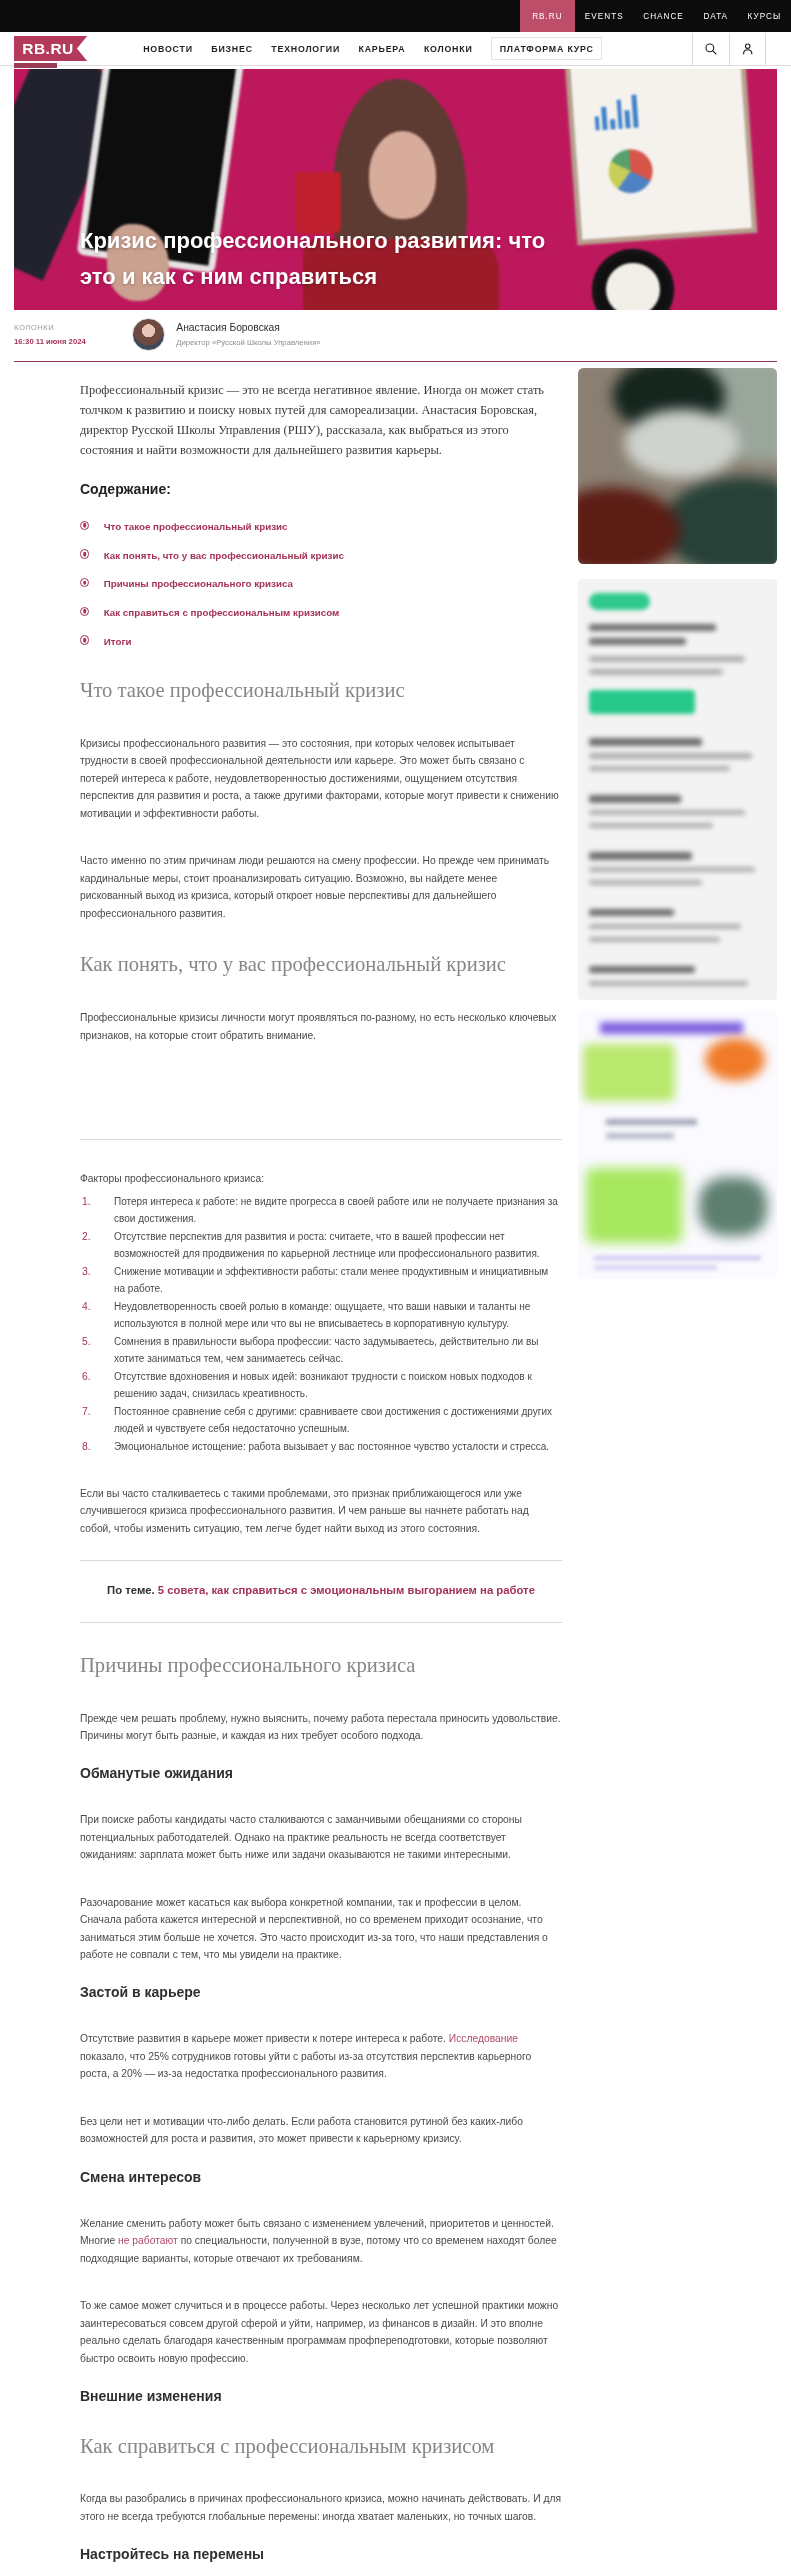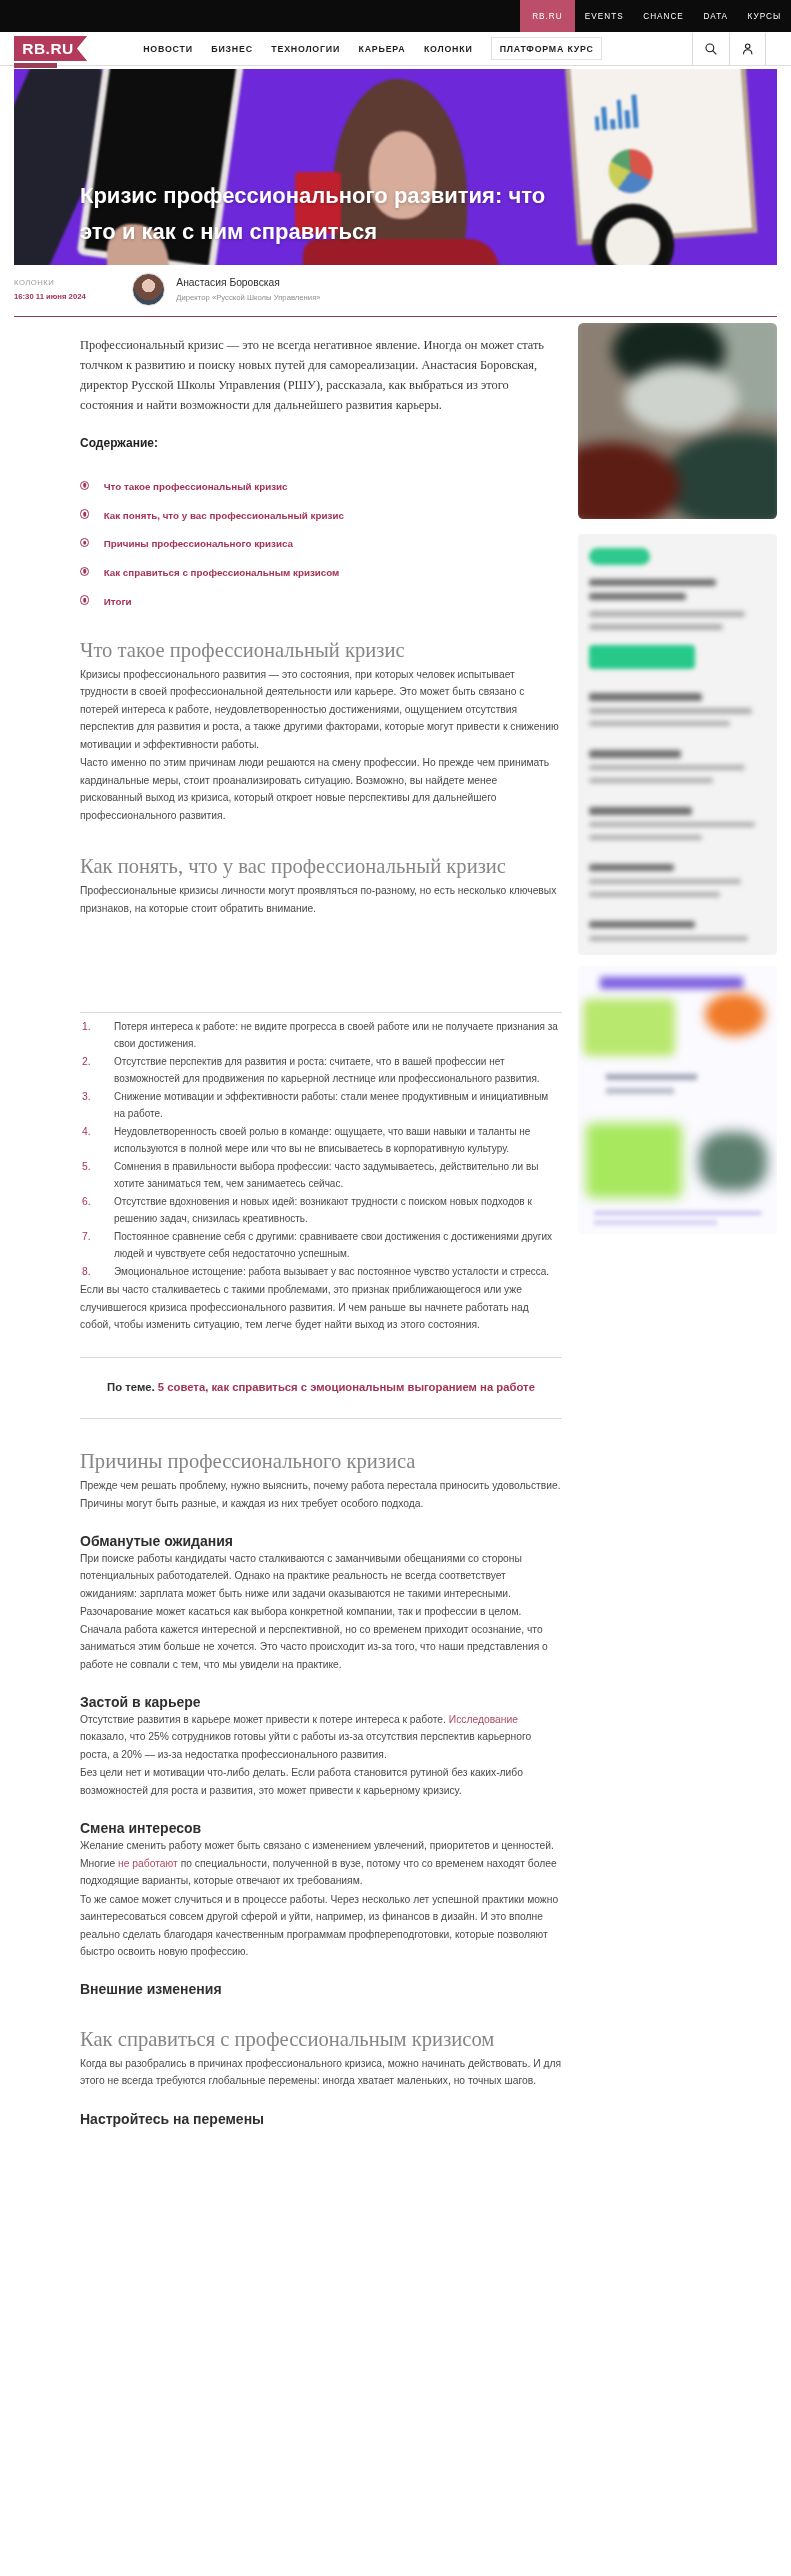--- a/index.html
+++ b/index.html
@@ -18,21 +18,21 @@
   .nav { display:flex; align-items:center; gap:18.5px; margin-left:56px; }
   .nav-item { font-size:8.8px; font-weight:600; color:#1f1f1f; letter-spacing:0.8px; cursor:pointer; white-space:nowrap; }
   .nav-item.boxed { border:0.5px solid #e2e2e2; padding:5.2px 7.7px; }
   .header-icons { margin-left:auto; display:flex; align-items:center; }
   .vsep { width:0.5px; height:32px; background:#d9d9d9; margin:0 11.3px; }
   .hicon { width:13.4px; height:13.4px; cursor:pointer; display:block; }
   .hicon svg { width:100%; height:100%; stroke:#1f1f1f; fill:none; stroke-width:2; }
   .progress-chip { position:absolute; left:14px; bottom:-2.6px; width:43px; height:4.6px; background:#9d3c55; }
 
   
-  .hero { margin:3.1px 14px 0 14px; height:196px; position:relative; background:#6d28d9; overflow:hidden; }
+  .hero { margin:3.1px 14px 0 14px; height:241px; position:relative; background:#be185d; overflow:hidden; }
   .hero .ph { position:absolute; filter:blur(1px); }
   .hero .tablet { left:77px; top:-20.6px; width:139px; height:216px; background:#0d0d0d; border:7.2px solid #e7e2e2; border-radius:7.2px; transform:rotate(8deg); }
   .hero .arm { left:-20.6px; top:-15.5px; width:98px; height:216px; background:#21222e; transform:rotate(24deg); }
   .hero .hand { left:93px; top:155px; width:62px; height:77px; background:#caa08f; border-radius:40% 60% 50% 50%; }
   .hero .hair { left:319px; top:10.3px; width:134px; height:227px; background:#5d3b33; border-radius:48% 52% 40% 40%; }
   .hero .face { left:355px; top:62px; width:67px; height:88px; background:#d8ac9b; border-radius:50% 50% 45% 45%; }
   .hero .blouse { left:289px; top:170px; width:196px; height:72px; background:#9c1b28; border-radius:15.5px 31px 0 0; }
   .hero .mug { left:281px; top:103px; width:46px; height:62px; background:#c01f2e; border-radius:4.1px 4.1px 7.2px 7.2px; }
   .hero .board { right:31px; top:-10.3px; width:170px; height:175px; background:#f5f2ee; transform:rotate(-4deg); box-shadow:0 0 0 5.2px #b7a08e; }
   .hero .bars { position:absolute; left:20.6px; top:31px; display:flex; align-items:flex-end; gap:3.1px; height:36px; }
@@ -54,29 +54,29 @@
   .meta-divider { height:1px; background:#8d3a50; margin:0 14px; }
 
   
   .content { display:flex; padding:0 14px; align-items:flex-start; }
   .main { width:548px; padding-left:66px; padding-top:18.5px; }
   .aside { width:199px; margin-left:auto; padding-top:6.2px; }
 
   .lead { font-family:"Liberation Serif", serif; font-size:12.4px; line-height:1.62; color:#3c3c3c; }
 
   .toc { margin-top:20.6px; }
-  .toc-title { font-size:12px; font-weight:700; color:#222; margin-bottom:30px; }
+  .toc-title { font-size:14px; font-weight:700; color:#222; margin-bottom:23px; }
   .toc-item { display:flex; align-items:flex-start; margin-bottom:15.5px; cursor:pointer; }
   .ring { flex:0 0 9.3px; width:9.3px; height:9.3px; border:1px solid #a43354; border-radius:50%; margin-right:14.4px; margin-top:0.5px; position:relative; }
   .ring::after { content:""; position:absolute; left:50%; top:50%; transform:translate(-50%,-50%); width:3.6px; height:4.6px; background:#a43354; border-radius:50%; }
   .toc-link { color:#a43354; font-size:9.8px; font-weight:700; line-height:1.35; }
 
   h2.sec { font-family:"Liberation Serif", serif; font-weight:400; color:#868686; font-size:20.6px; line-height:1.35; margin-top:29px; }
   h3.sub { font-size:14px; font-weight:700; color:#2f2f2f; margin-top:20.6px; }
-  .main p.body { font-size:10.3px; line-height:1.7; margin-top:1px; color:#4a4a4a; }
+  .main p.body { font-size:10.3px; line-height:1.7; margin-top:30px; color:#4a4a4a; }
   a.inline { color:#b04a63; text-decoration:none; cursor:pointer; }
   .ad-gap { height:72px; }
   .thin-hr { border:none; border-top:0.5px solid #d9d9d9; margin:23px 0 0 0; }
 
   ol.factors { margin-top:5.2px; counter-reset:f; list-style:none; }
   ol.factors li { counter-increment:f; position:relative; padding-left:34px; font-size:10px; line-height:1.7; margin-top:1px; }
   ol.factors li::before { content:counter(f) "."; position:absolute; left:2.1px; top:0; color:#a43354; font-size:10.3px; }
 
   .related { text-align:center; font-size:11.3px; font-weight:700; color:#2f2f2f; margin:20.6px 20.6px 0 20.6px; line-height:1.5; }
   .related a { color:#a43354; cursor:pointer; text-decoration:none; }
@@ -224,20 +224,21 @@
       <h2 class="sec">Что такое профессиональный кризис</h2>
       <p class="body">Кризисы профессионального развития — это состояния, при которых человек испытывает трудности в своей профессиональной деятельности или карьере. Это может быть связано с потерей интереса к работе, неудовлетворенностью достижениями, ощущением отсутствия перспектив для развития и роста, а также другими факторами, которые могут привести к снижению мотивации и эффективности работы.</p>
       <p class="body">Часто именно по этим причинам люди решаются на смену профессии. Но прежде чем принимать кардинальные меры, стоит проанализировать ситуацию. Возможно, вы найдете менее рискованный выход из кризиса, который откроет новые перспективы для дальнейшего профессионального развития.</p>
 
       <h2 class="sec">Как понять, что у вас профессиональный кризис</h2>
       <p class="body">Профессиональные кризисы личности могут проявляться по-разному, но есть несколько ключевых признаков, на которые стоит обратить внимание.</p>
 
       <div class="ad-gap"></div>
       <hr class="thin-hr">
 
+      <p class="body">Факторы профессионального кризиса:</p>
       <ol class="factors">
         <li>Потеря интереса к работе: не видите прогресса в своей работе или не получаете признания за свои достижения.</li>
         <li>Отсутствие перспектив для развития и роста: считаете, что в вашей профессии нет возможностей для продвижения по карьерной лестнице или профессионального развития.</li>
         <li>Снижение мотивации и эффективности работы: стали менее продуктивным и инициативным на работе.</li>
         <li>Неудовлетворенность своей ролью в команде: ощущаете, что ваши навыки и таланты не используются в полной мере или что вы не вписываетесь в корпоративную культуру.</li>
         <li>Сомнения в правильности выбора профессии: часто задумываетесь, действительно ли вы хотите заниматься тем, чем занимаетесь сейчас.</li>
         <li>Отсутствие вдохновения и новых идей: возникают трудности с поиском новых подходов к решению задач, снизилась креативность.</li>
         <li>Постоянное сравнение себя с другими: сравниваете свои достижения с достижениями других людей и чувствуете себя недостаточно успешным.</li>
         <li>Эмоциональное истощение: работа вызывает у вас постоянное чувство усталости и стресса.</li>
       </ol>

